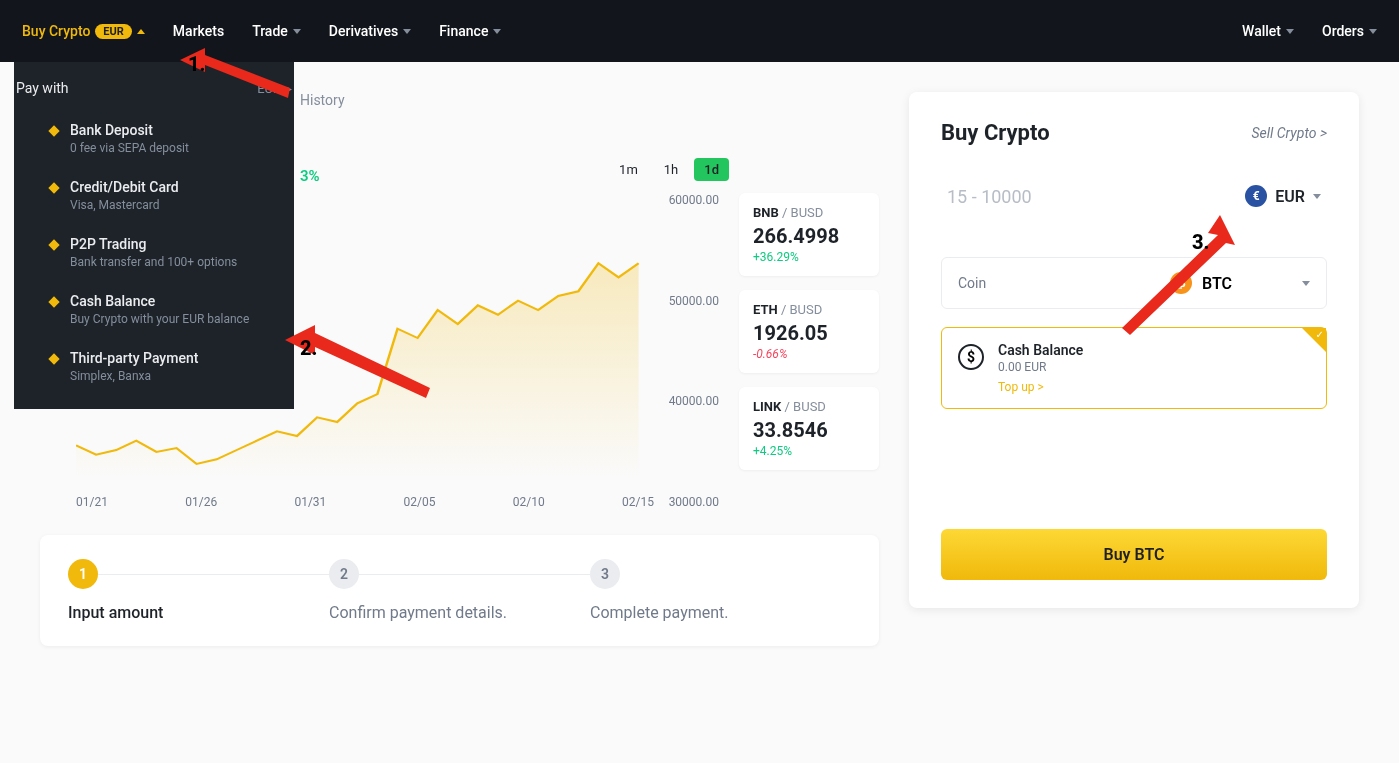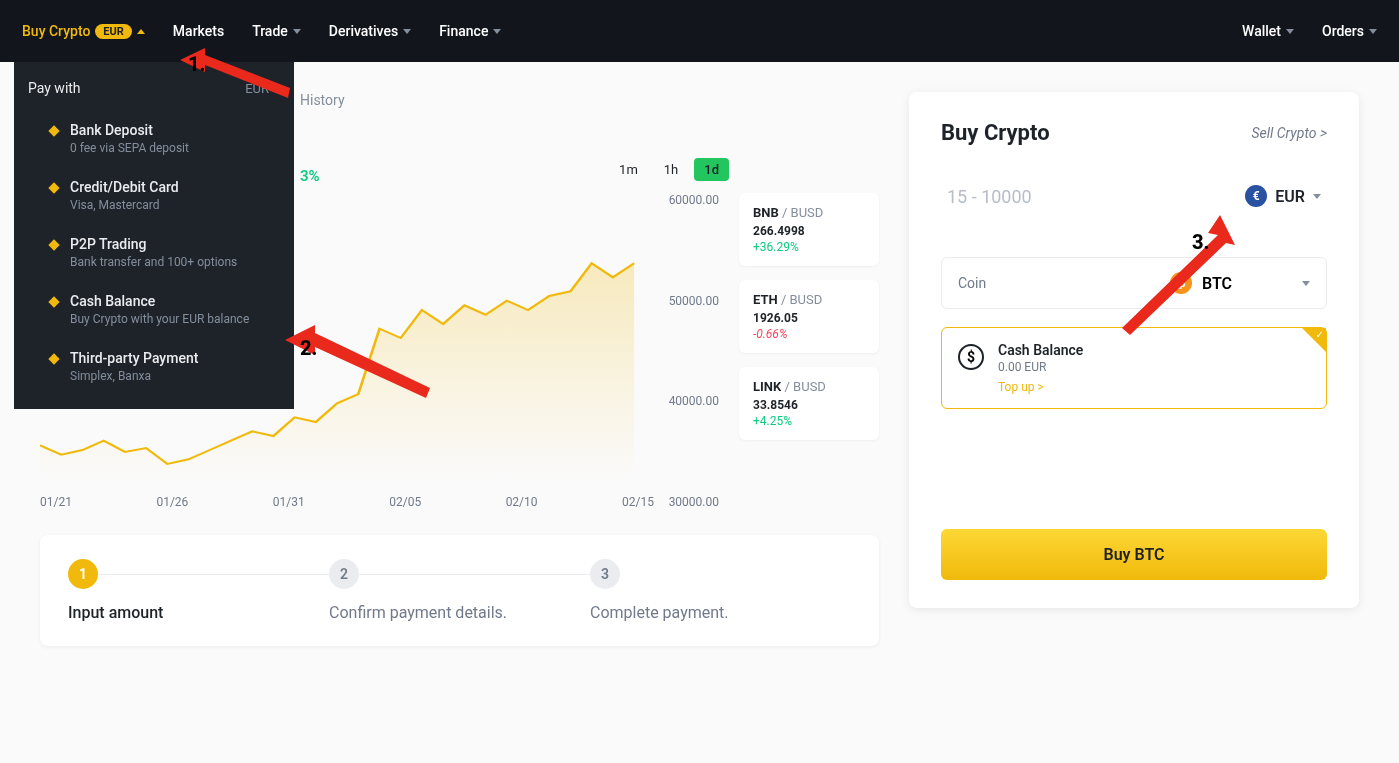--- a/index.html
+++ b/index.html
@@ -7,49 +7,49 @@
 
 .header { background: #12161c; height: 62px; display: flex; align-items: center; padding: 0 22px; justify-content: space-between; }
 .nav-left, .nav-right { display: flex; align-items: center; gap: 28px; }
 .nav-item { color: #fff; font-size: 14px; font-weight: 500; display: flex; align-items: center; gap: 5px; cursor: pointer; }
 .nav-item.active { color: #f0b90b; }
 .badge { background: #f0b90b; color: #1e2026; font-size: 11px; font-weight: 700; padding: 1px 8px; border-radius: 10px; }
 .caret { width: 0; height: 0; border-left: 4px solid transparent; border-right: 4px solid transparent; border-top: 5px solid #848e9c; }
 .caret.up { border-top: none; border-bottom: 5px solid #f0b90b; }
 
 .dropdown { position: absolute; top: 62px; left: 14px; width: 280px; background: #1e2329; padding: 18px 0 14px; z-index: 100; }
-.dropdown-header { color: #eaecef; font-size: 14px; padding: 0 14px 14px; display: flex; justify-content: space-between; align-items: center; }
+.dropdown-header { color: #eaecef; font-size: 14px; padding: 0 2px 14px; display: flex; justify-content: space-between; align-items: center; }
 .dd-currency { color: #848e9c; font-size: 13px; display: flex; align-items: center; gap: 6px; }
 .dd-item { padding: 12px 36px; display: flex; gap: 12px; cursor: pointer; }
 .diamond { width: 8px; height: 8px; background: #f0b90b; transform: rotate(45deg); margin-top: 5px; flex-shrink: 0; }
 .dd-title { color: #eaecef; font-size: 14px; font-weight: 500; }
 .dd-sub { color: #848e9c; font-size: 12px; margin-top: 3px; }
 
 .main { display: flex; padding: 30px 40px; gap: 30px; align-items: flex-start; }
 .left-col { flex: 1; }
 .history-label { color: #848e9c; font-size: 14px; margin-left: 260px; margin-bottom: 50px; }
 
 .chart-area { display: flex; gap: 20px; }
 .chart-panel { flex: 1; }
 .pct { color: #0ecb81; font-size: 15px; font-weight: 600; margin-left: 260px; }
 .time-tabs { display: flex; gap: 6px; margin-bottom: 12px; justify-content: flex-end; padding-right: 150px; }
 .time-tab { padding: 4px 10px; font-size: 13px; color: #1e2329; cursor: pointer; border-radius: 4px; }
 .time-tab.active { background: #22c55e; color: #1e2026; font-weight: 500; }
 
-.chart-body { display: flex; gap: 20px; }
+.chart-body { display: flex; gap: 20px; margin-left: 36px; }
 .chart-svg-wrap { flex: 1; position: relative; }
 .y-labels { position: absolute; right: 0; top: 0; height: 100%; display: flex; flex-direction: column; justify-content: space-between; font-size: 12px; color: #707a8a; text-align: left; }
 .x-labels { display: flex; justify-content: space-between; font-size: 12px; color: #707a8a; margin-top: 8px; padding-right: 65px; }
 
 .ticker-col { width: 140px; display: flex; flex-direction: column; gap: 14px; }
 .ticker-card { background: #fff; border-radius: 6px; padding: 12px 14px; box-shadow: 0 1px 3px rgba(0,0,0,0.05); }
 .ticker-pair { font-size: 13px; }
 .ticker-pair .base { font-weight: 700; color: #1e2329; }
 .ticker-pair .quote { color: #848e9c; }
-.ticker-price { font-size: 12px; font-weight: 700; color: #1e2329; margin-top: 4px; }
+.ticker-price { font-size: 20px; font-weight: 700; color: #1e2329; margin-top: 4px; }
 .ticker-change { font-size: 12px; margin-top: 2px; }
 .up { color: #0ecb81; }
 .down { color: #f6465d; font-style: italic; }
 
 .howto { background: #fff; border-radius: 8px; padding: 24px 28px; margin-top: 26px; box-shadow: 0 1px 4px rgba(0,0,0,0.06); }
 .howto-title { font-size: 18px; font-weight: 600; color: #1e2329; margin-bottom: 22px; }
 .steps { display: flex; gap: 0; }
 .step { flex: 1; position: relative; }
 .step-circle { width: 30px; height: 30px; border-radius: 50%; background: #eaecef; color: #707a8a; display: flex; align-items: center; justify-content: center; font-weight: 600; font-size: 14px; }
 .step.active .step-circle { background: #f0b90b; color: #fff; }

